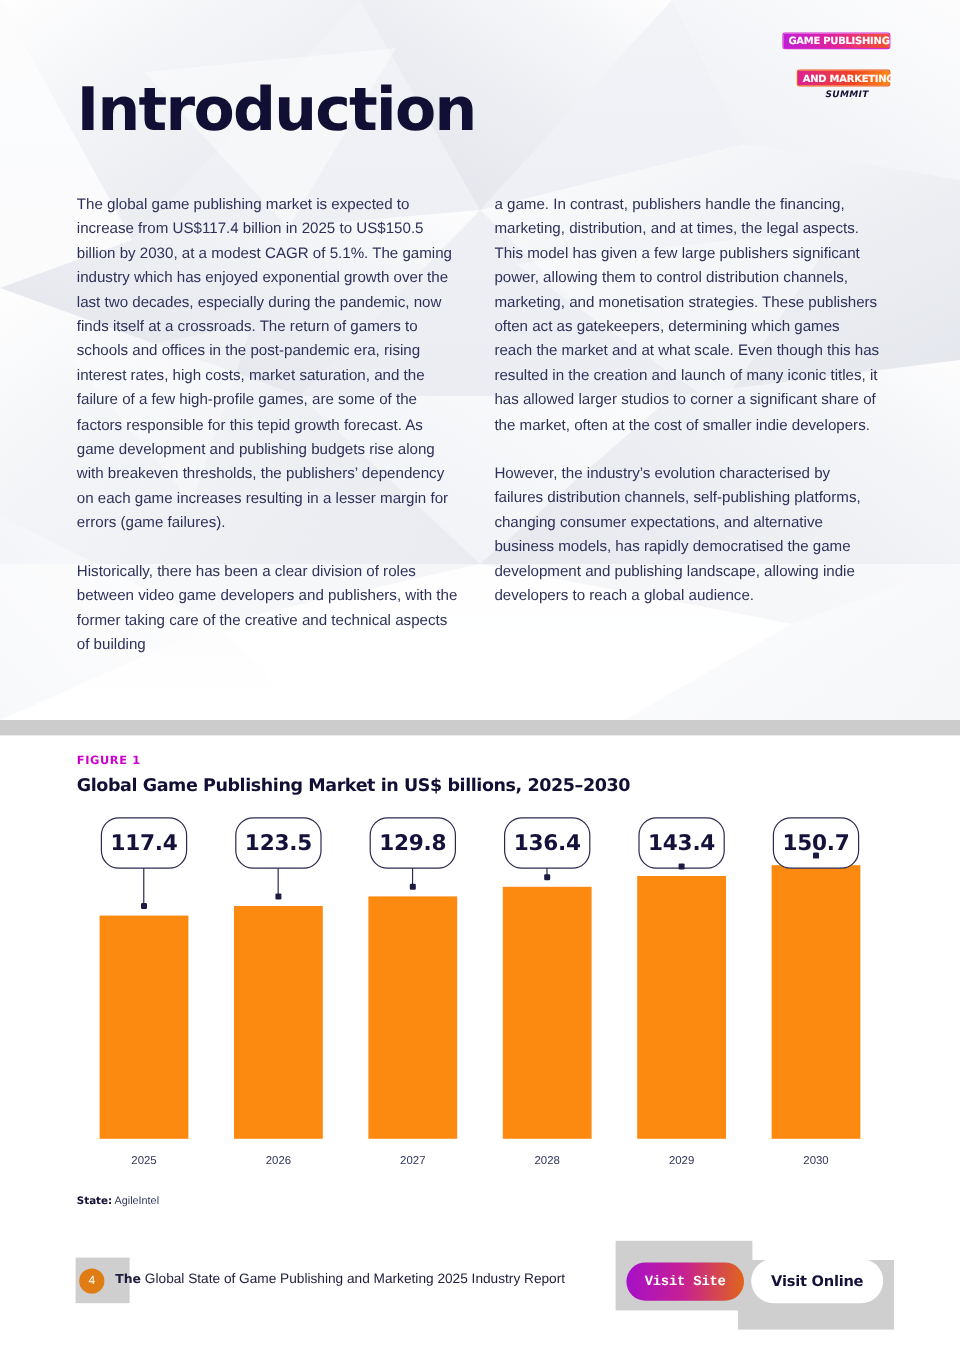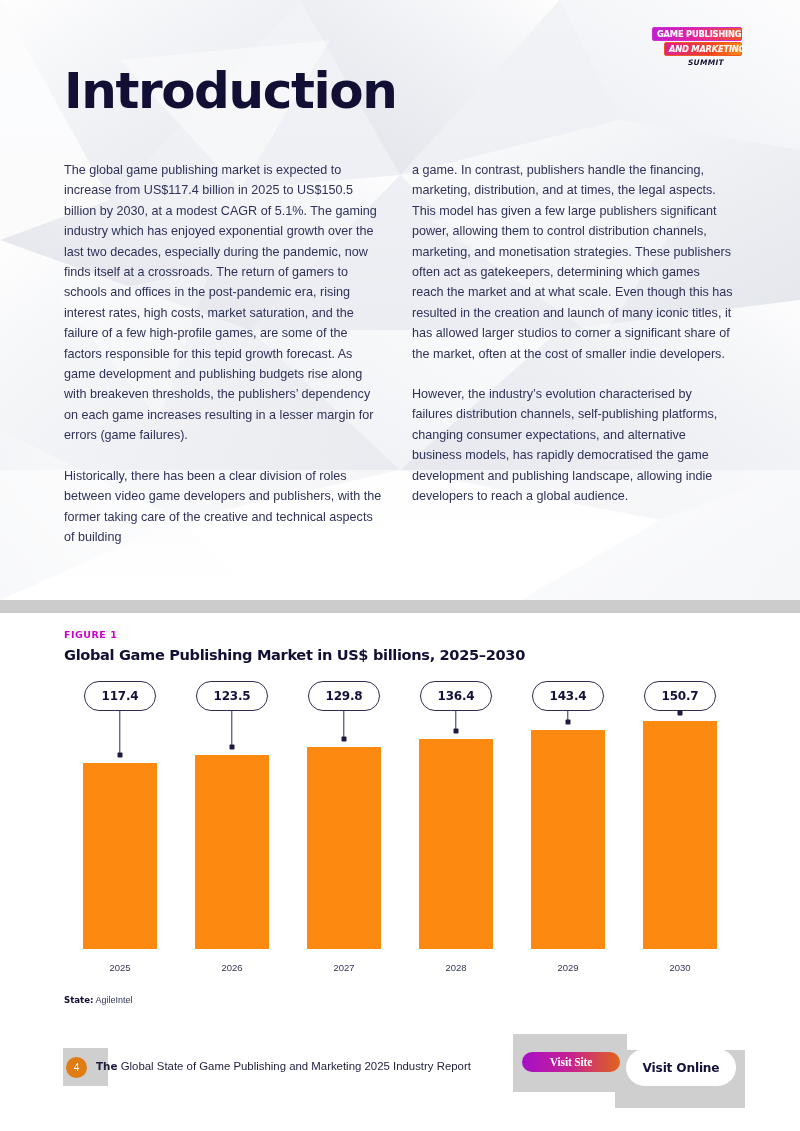--- a/index.html
+++ b/index.html
@@ -51,23 +51,22 @@
   .logo-l1 {
     background: linear-gradient(90deg,#c01fd6 0%, #e0219e 45%, #f4512a 100%);
     border: 1px solid #d22bcf;
     border-radius: 2px;
     margin-left: 2px;
   }
   .logo-l2 {
     background: linear-gradient(90deg,#dd2193 0%, #f0431f 60%, #ff8a16 100%);
     border: 1px solid #f15a1e;
     border-radius: 2px;
-    margin-top: 1px;
+    margin-top: 17px;
     margin-left: 14px;
-    font-style: italic;
   }
   .logo-sub {
     display: block;
     margin-top: 2px;
     margin-right: 18px;
     font-family: "DejaVu Sans", sans-serif;
     font-weight: 700;
     font-style: italic;
     font-size: 7.5px;
     letter-spacing: 0.3px;
@@ -151,29 +150,29 @@
     position: absolute;
     bottom: 0;
     width: 112px;
     height: 300px;
   }
   .pill {
     position: absolute;
     left: 50%;
     top: 0;
     transform: translateX(-50%);
-    width: 72px; height: 30px;
+    width: 72px; height: 43px;
     border: 1.4px solid #2b2a50;
     border-radius: 15px;
     background: #ffffff;
     display: flex;
     align-items: center;
     justify-content: center;
     font-family: "DejaVu Sans", sans-serif;
-    font-size: 12px;
+    font-size: 18px;
     font-weight: 700;
     letter-spacing: -0.2px;
     color: #14123a;
     z-index: 3;
   }
   .leader {
     position: absolute;
     left: 50%;
     top: 30px;
     width: 1.4px;
@@ -273,26 +272,26 @@
     white-space: nowrap;
   }
   #footer-text .lead {
     font-family: "DejaVu Sans", sans-serif;
     font-weight: 700;
     font-size: 10.4px;
   }
   #btn-visit {
     position: absolute;
     left: 522px; top: 1052px;
-    width: 98px; height: 20px;
+    width: 98px; height: 32px;
     border-radius: 16px;
     background: linear-gradient(90deg,#a610c8 0%, #c62093 48%, #e0651b 100%);
     border: none;
     color: #ffffff;
-    font-family: Liberation Serif, serif;
+    font-family: Liberation Mono, monospace;
     font-size: 11.6px;
     font-weight: 700;
     letter-spacing: -0.2px;
     cursor: pointer;
     z-index: 6;
   }
   #btn-book {
     position: absolute;
     left: 626px; top: 1049px;
     width: 110px; height: 37px;

